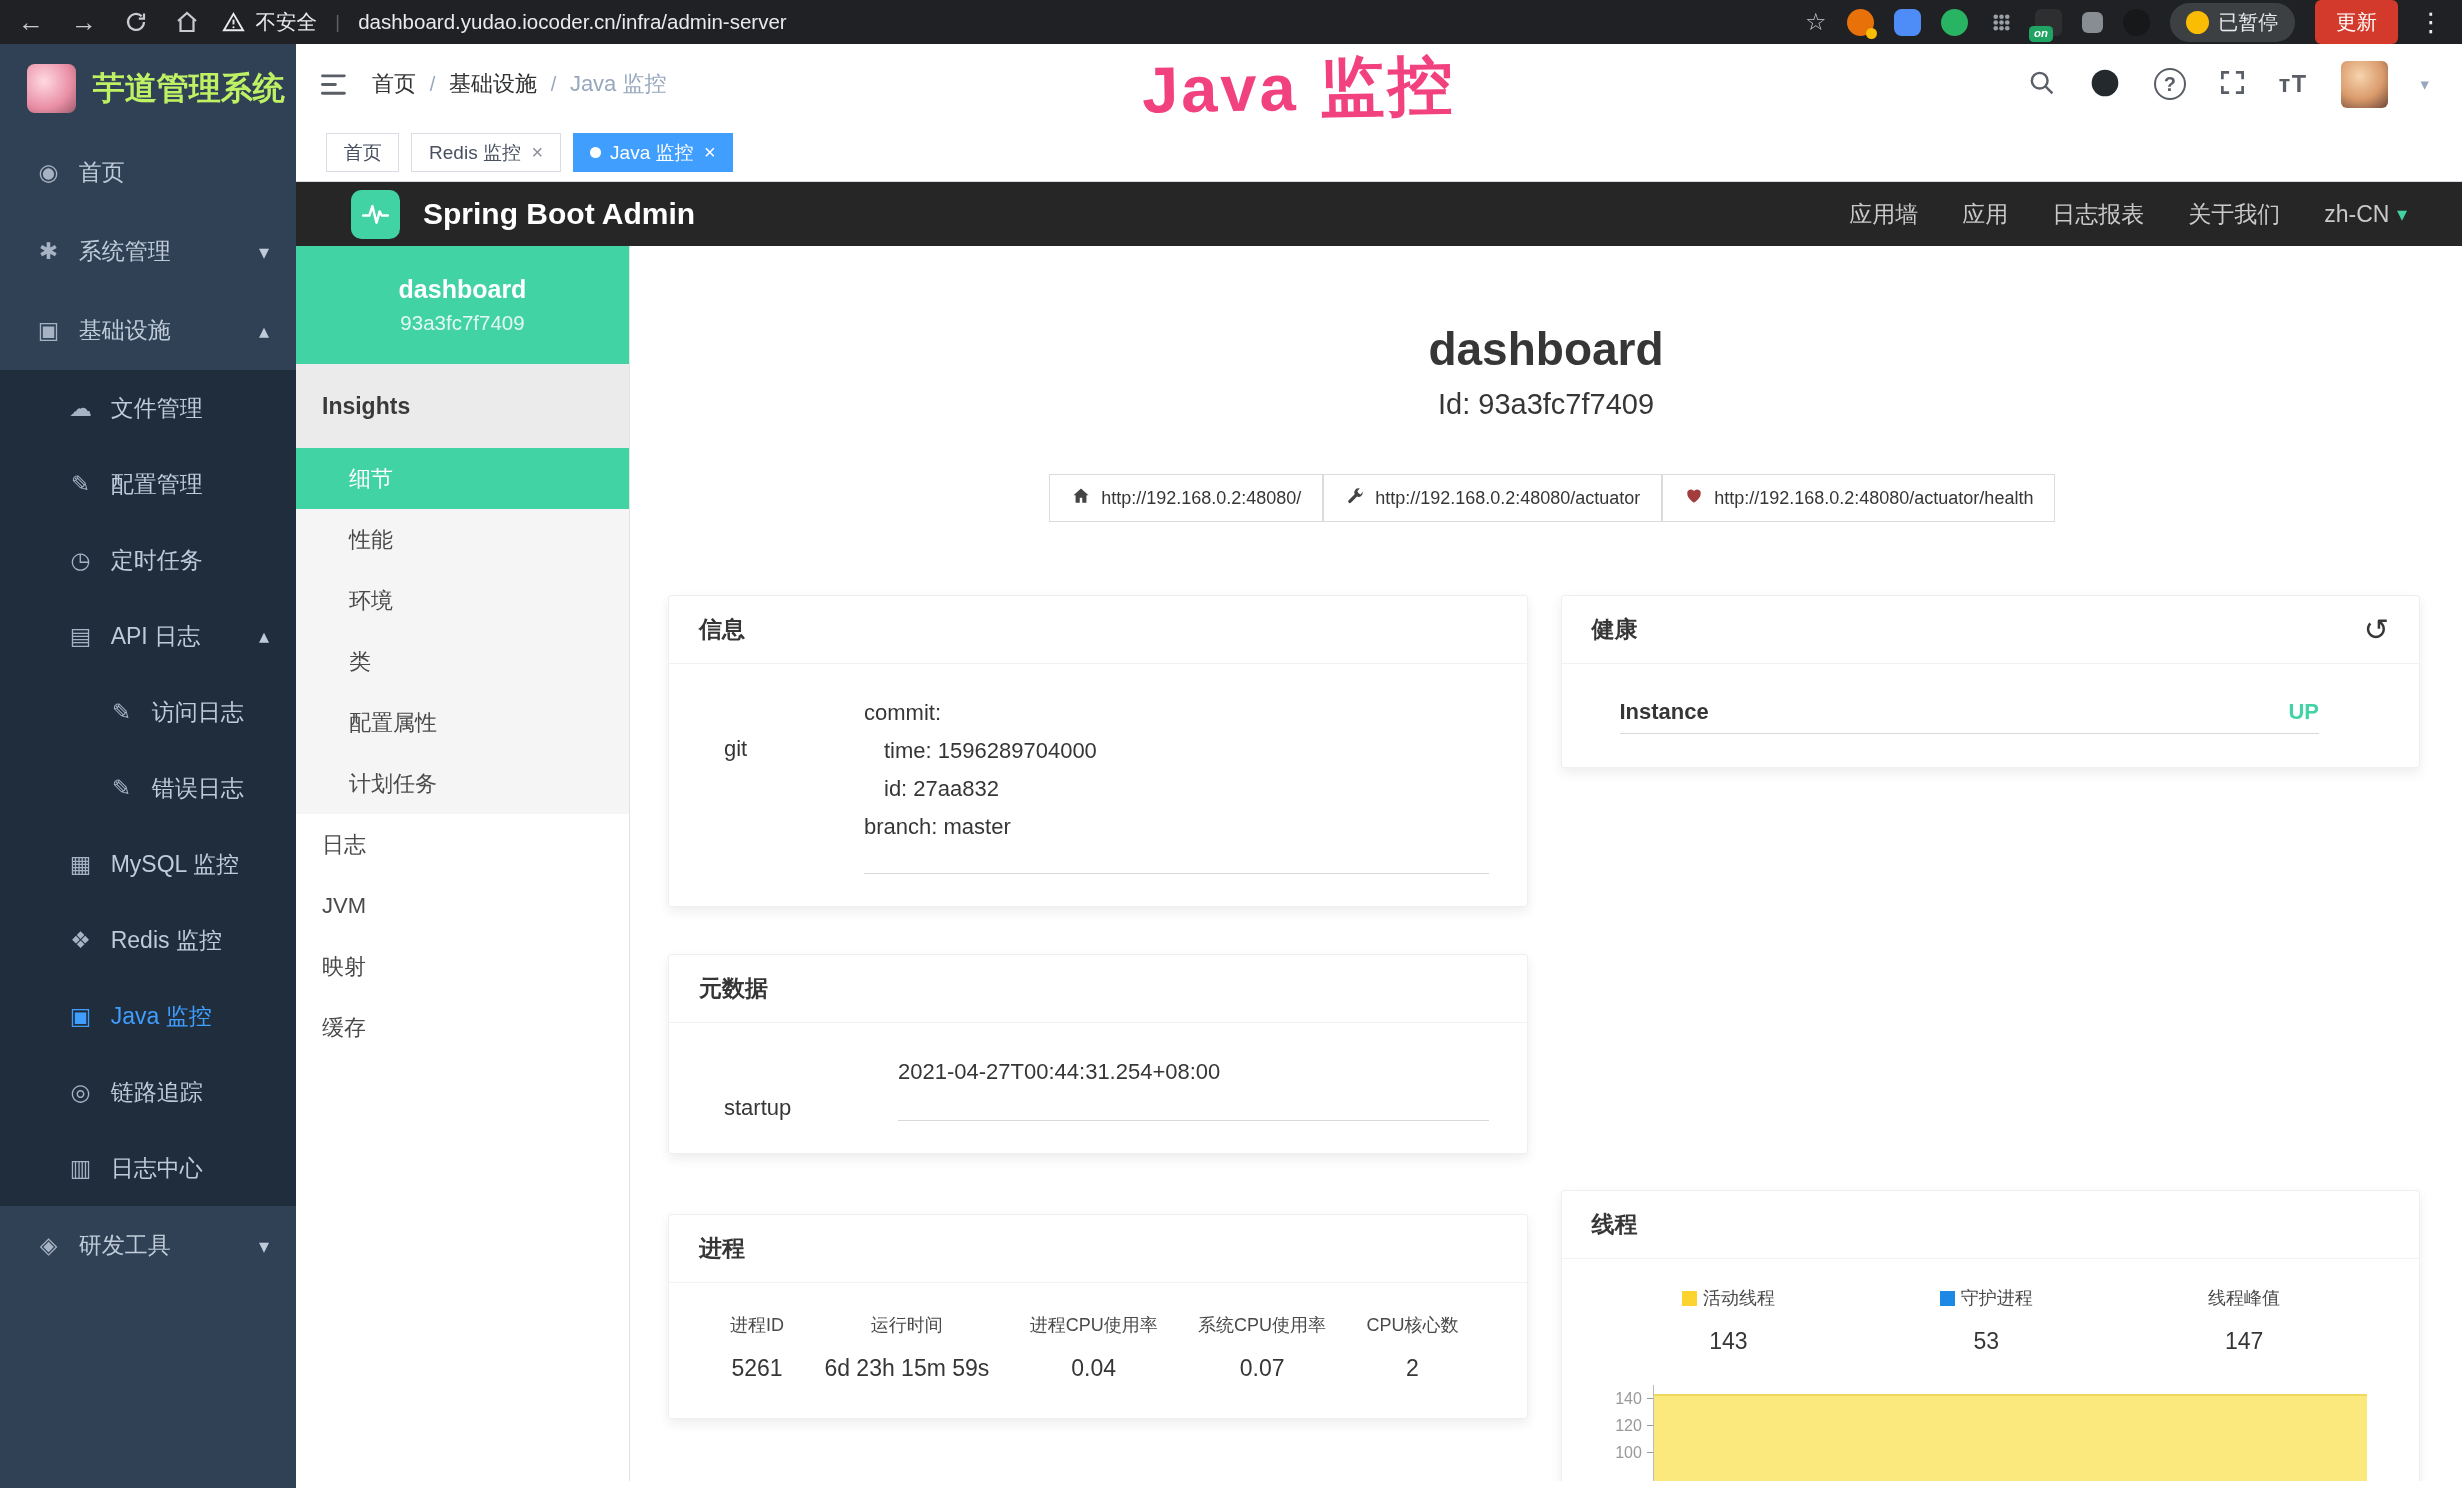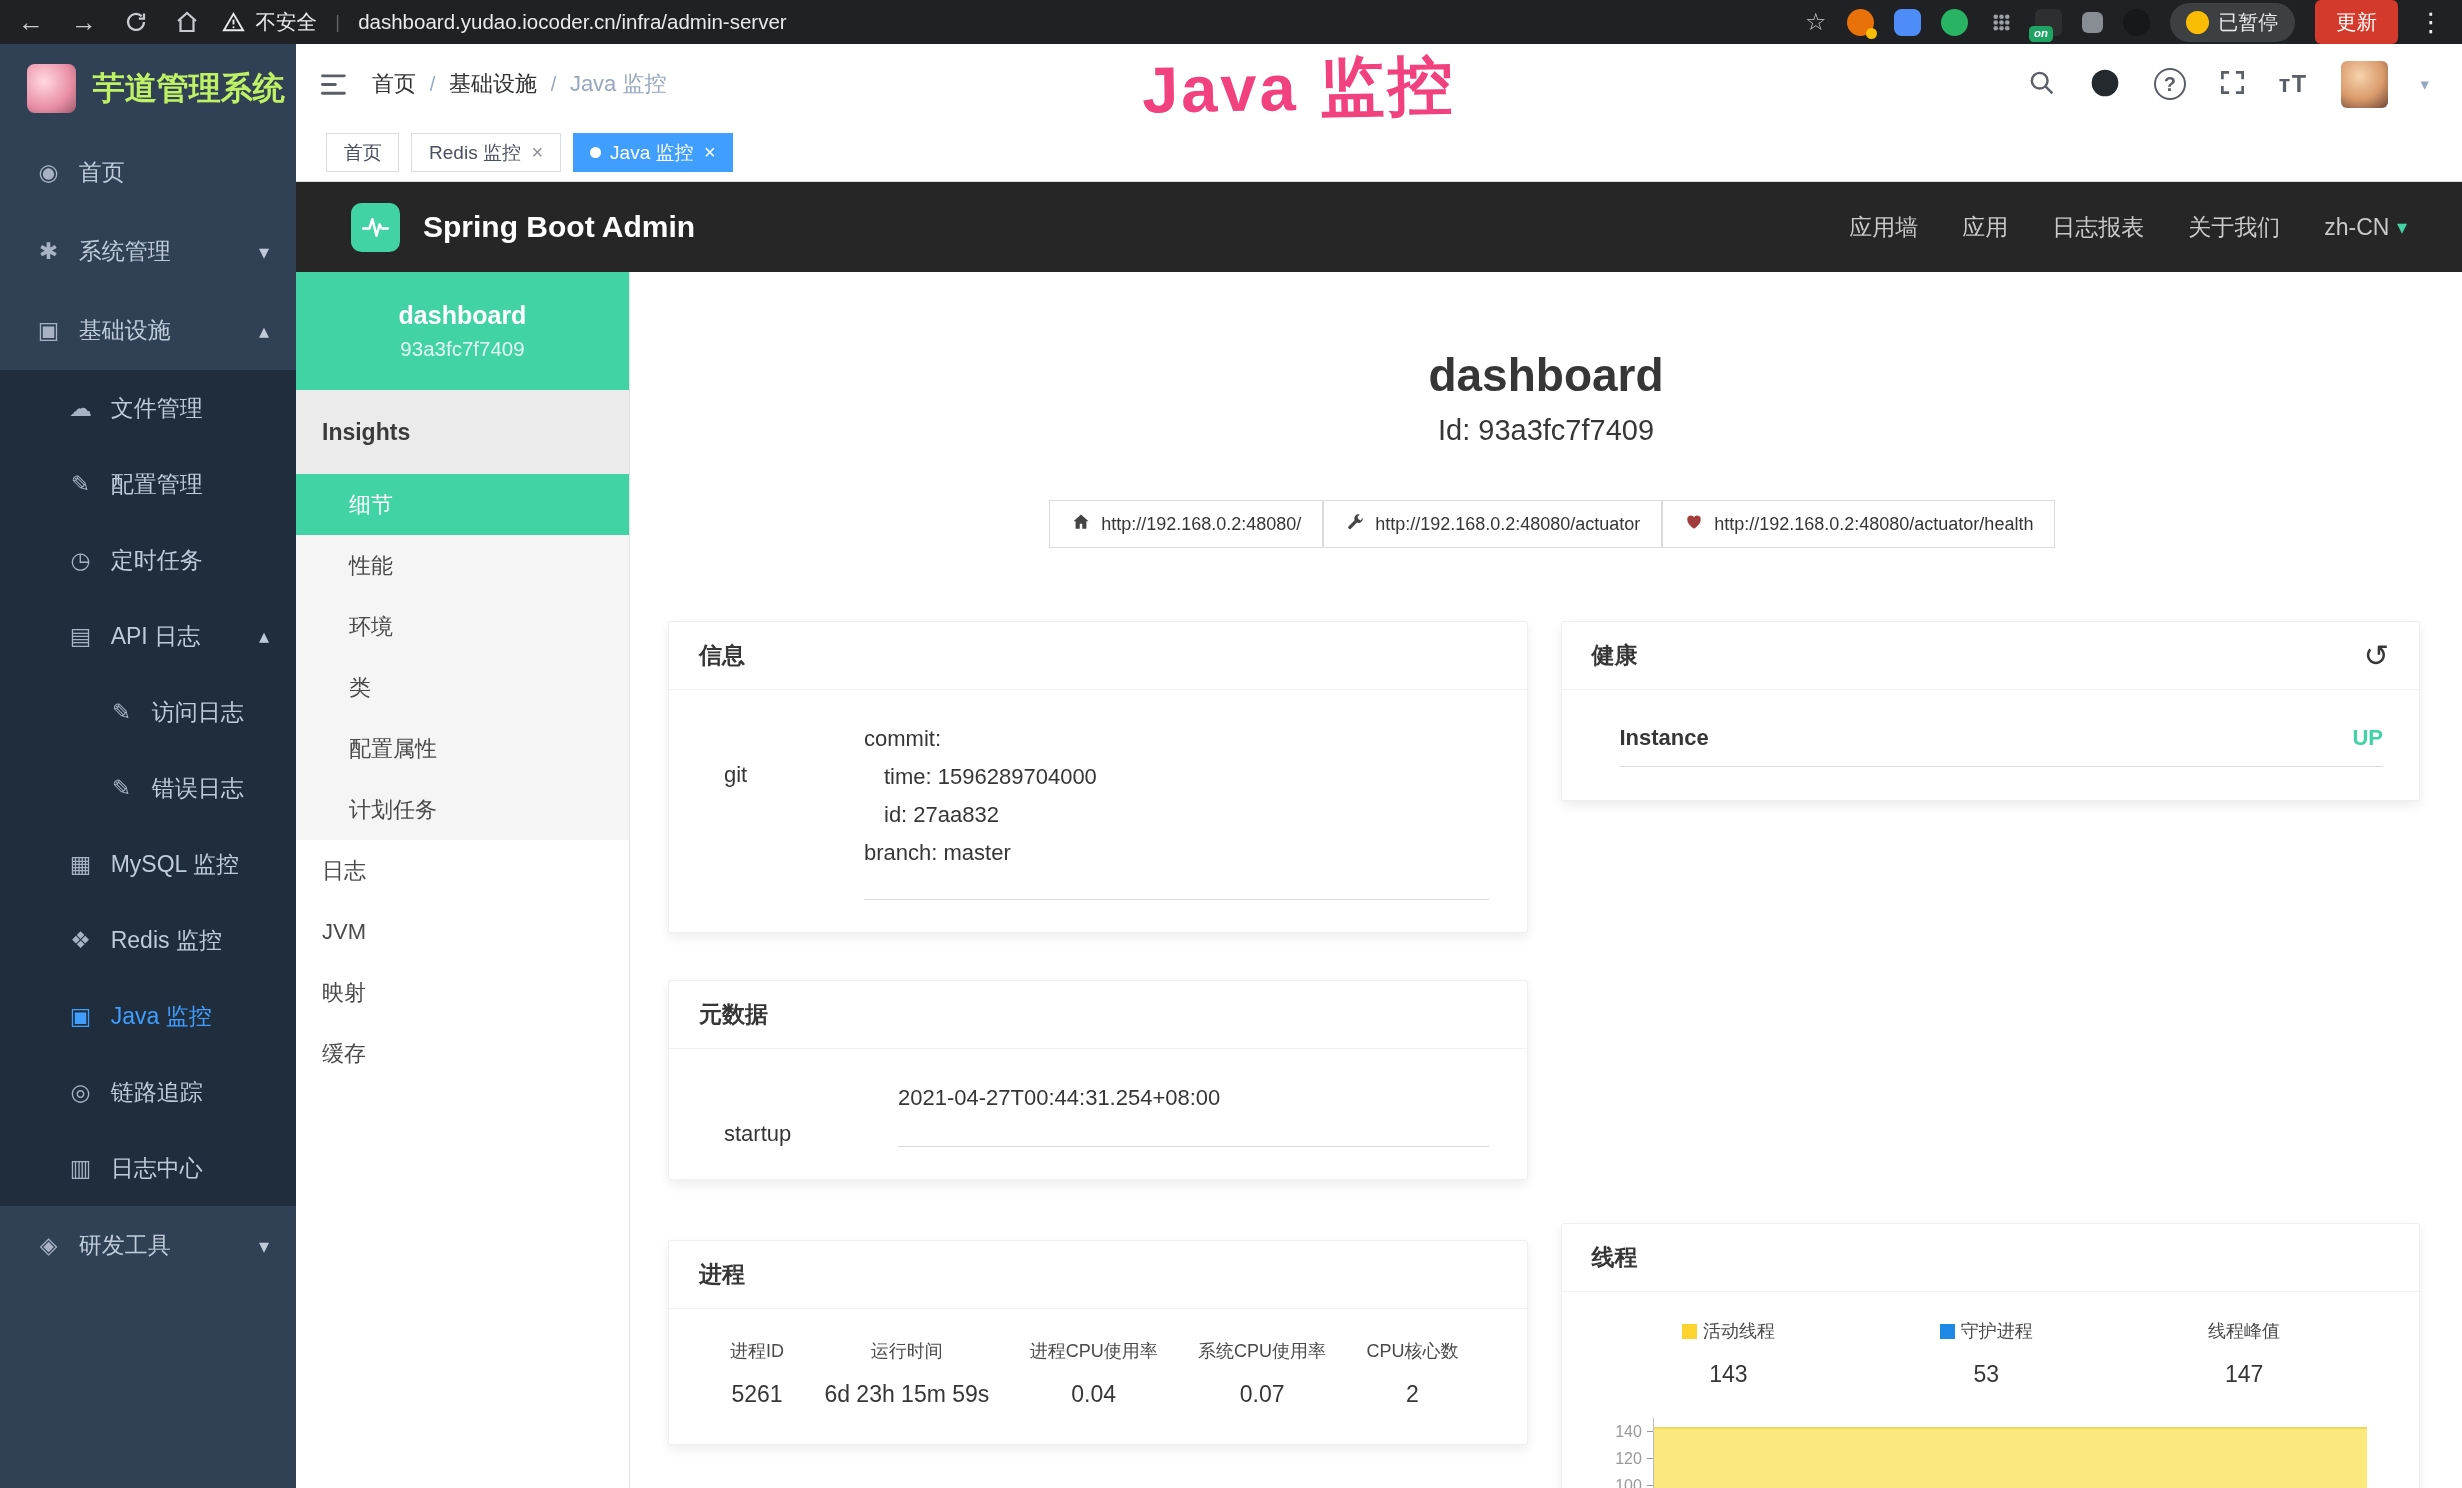--- a/index.html
+++ b/index.html
@@ -67,21 +67,21 @@
 
   
   #tabs-bar { height:58px; background:#fff; border-bottom:0.8px solid #d8dce5; display:flex; align-items:center; padding-left:30px; gap:12px; flex-shrink:0; }
   .tag { height:39px; display:flex; align-items:center; gap:9px; padding:0 16.7px; border:0.8px solid #d8dce5; font-size:19px; color:#495060; background:#fff; cursor:pointer; white-space:nowrap; }
   .tag-x { font-size:20px; color:#8a8f99; margin-left:1.5px; cursor:pointer; }
   .tag.active { background:#409eff; border-color:#409eff; color:#fff; }
   .tag.active .tag-x { color:#fff; }
   .tag .dot { width:10.6px; height:10.6px; border-radius:50%; background:#fff; }
 
   
-  #sba-header { height:90px; background:#262626; display:flex; align-items:center; padding:0 55px; flex-shrink:0; }
+  #sba-header { height:64px; background:#262626; display:flex; align-items:center; padding:0 55px; flex-shrink:0; }
   .sba-logo { width:49px; height:49px; background:#42d3a5; border-radius:10.6px; display:flex; align-items:center; justify-content:center; flex-shrink:0; }
   .sba-brand { color:#fff; font-size:30px; font-weight:bold; margin-left:23px; white-space:nowrap; }
   .sba-nav { margin-left:auto; display:flex; align-items:center; gap:44px; font-size:23px; color:#c9c9c9; }
   .sba-nav .nav-item { cursor:pointer; white-space:nowrap; }
   .sba-locale { display:flex; align-items:center; gap:7.6px; cursor:pointer; }
   .sba-caret { color:#42d3a5; font-size:20px; }
 
   
   #sba-body { display:flex; height:1235px; }
   #sba-side { width:334px; flex-shrink:0; border-right:0.8px solid #e2e2e2; background:#fff; display:flex; flex-direction:column; }
@@ -110,21 +110,21 @@
   .kv { display:flex; padding:30px 38px 32px 55px; font-size:22px; color:#363636; }
   .kv .k { width:140px; flex-shrink:0; padding-top:1.5px;margin-top:40px; }
   .kv.meta .k { width:174px; }
   .kv .v { flex:1; border-bottom:0.8px solid #d9d9d9; padding-bottom:27px; }
   .kv.meta .v { padding-bottom:23px; }
   .v .ln { line-height:38px; }
   .v .ind { margin-left:20px; }
   .card.c-info { margin-bottom:47px; }
   .card.c-meta { margin-bottom:60px; }
 
-  .hrow { display:flex; justify-content:space-between; margin:35px 36px 0 58px; padding-bottom:15px; border-bottom:0.8px solid #d9d9d9; font-size:22px; font-weight:bold; color:#363636; }
+  .hrow { display:flex; justify-content:space-between; margin:35px 100px 0 58px; padding-bottom:8px; border-bottom:0.8px solid #d9d9d9; font-size:22px; font-weight:bold; color:#363636; }
   .card.c-health { padding-bottom:33px; }
   .up { color:#42d3a5; }
 
   .proc-body { display:flex; justify-content:space-between; padding:30px 68px 36px 61px; }
   .stat { text-align:center; }
   .stat .sl { font-size:18px; color:#4a4a4a; display:flex; align-items:center; justify-content:center; gap:0; white-space:nowrap; }
   .stat .sv { font-size:23px; color:#363636; margin-top:18px; }
   .card.c-threads { margin-top:422px; }
   .thr-body { padding:27px 46px 0 38px; }
   .thr-legend { display:flex; }

